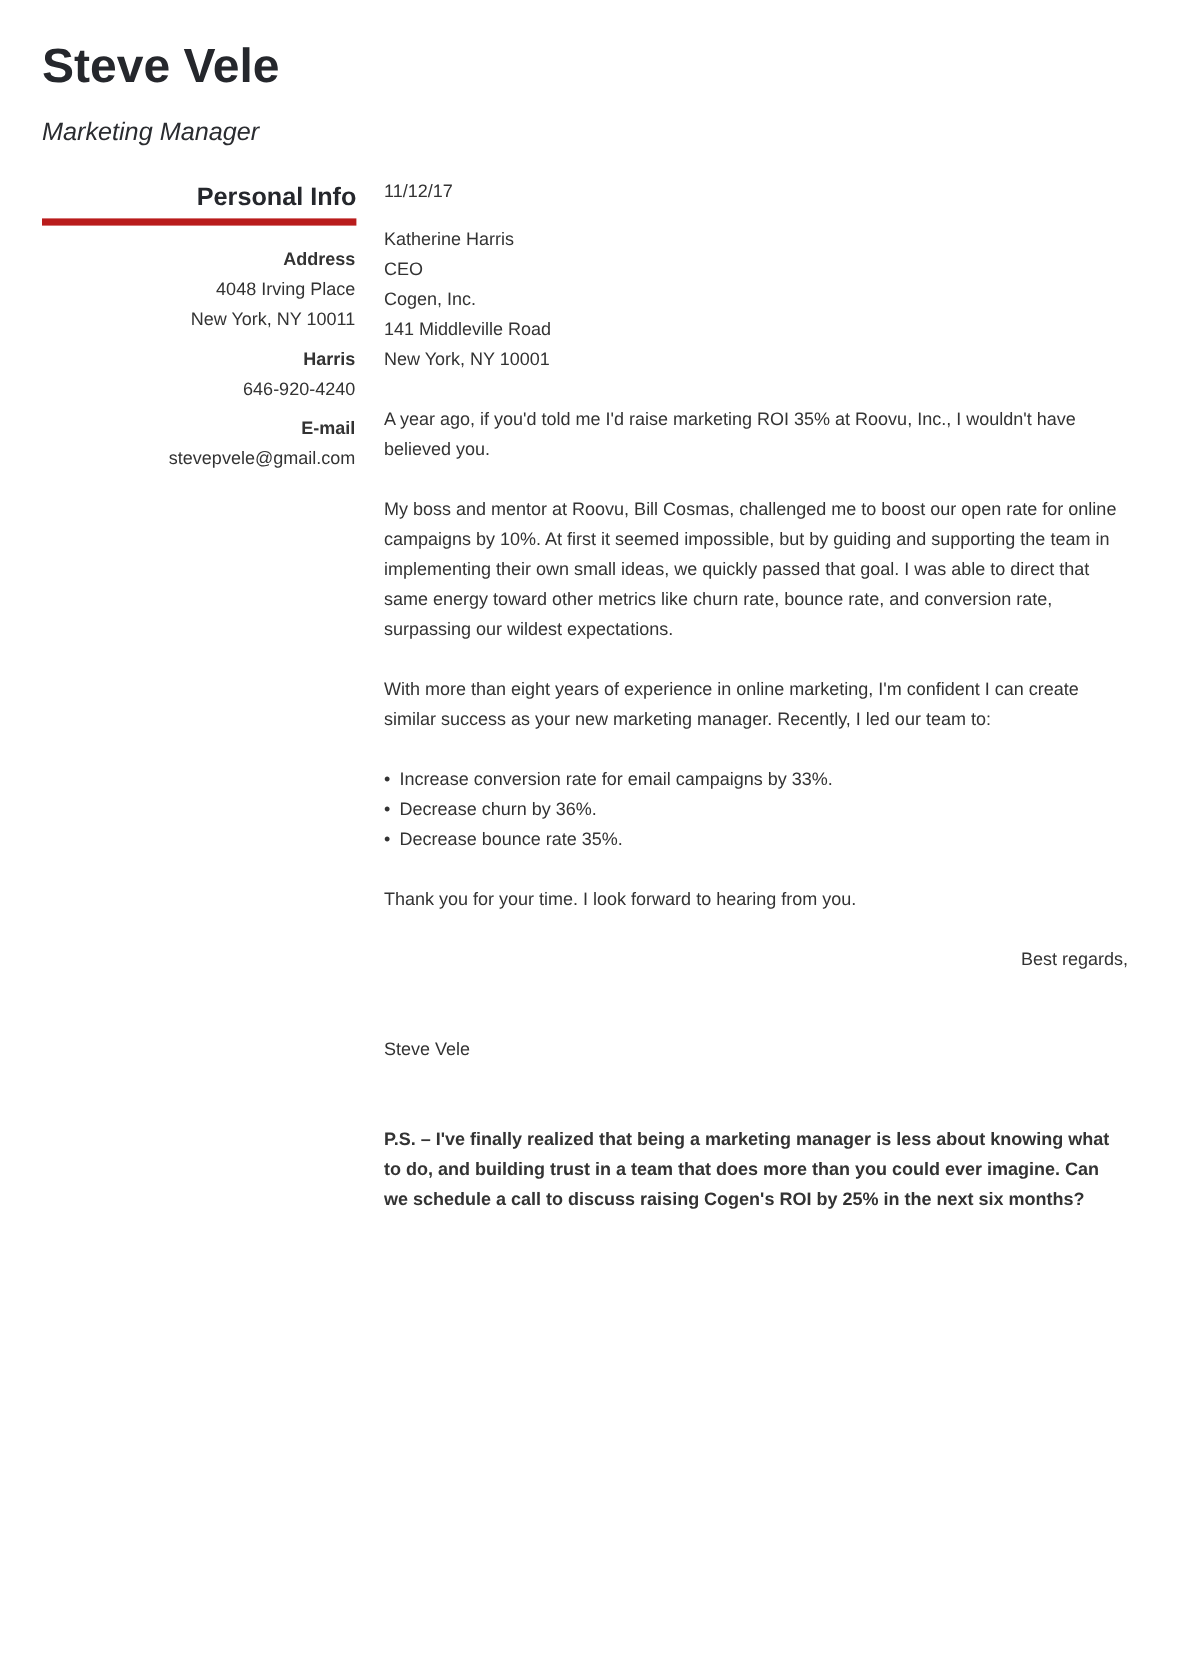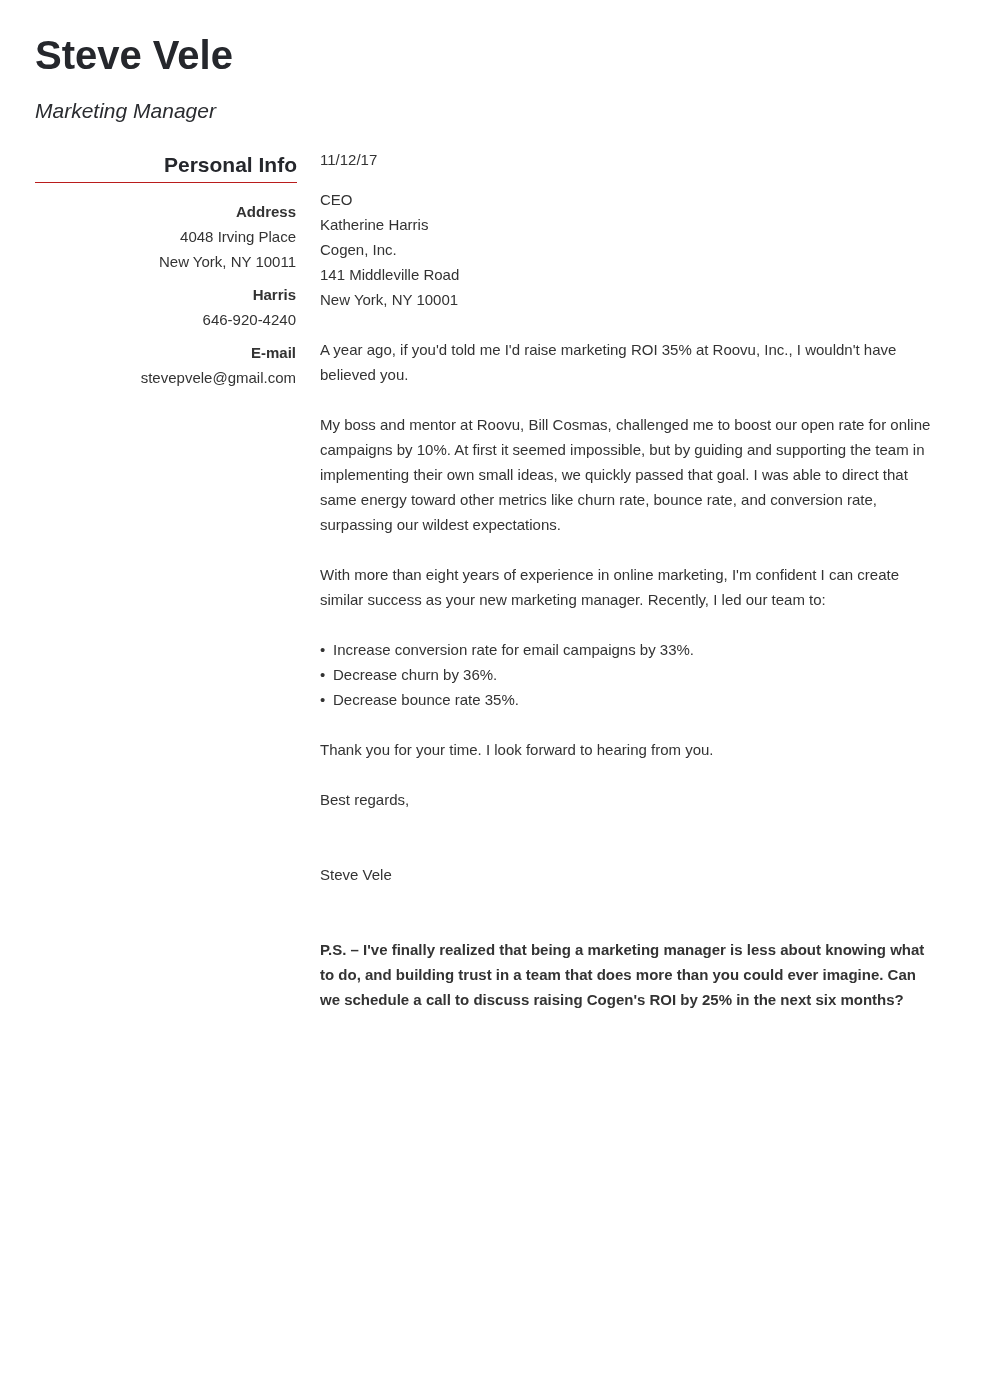--- a/index.html
+++ b/index.html
@@ -42,21 +42,21 @@
       top: 150px;
       width: 261px;
       text-align: right;
     }
     .sidebar-heading {
       font-weight: bold;
       font-size: 21px;
       color: #25272c;
       line-height: 30px;
       padding-bottom: 2px;
-      border-bottom: 1px solid #b91c1c;
+      border-bottom: 6px solid #b91c1c;
       margin-right: -1px;
     }
     .info-block {
       margin-top: 16px;
     }
     .info-block + .info-block {
       margin-top: 8px;
     }
     .info-label {
       font-weight: bold;
@@ -101,20 +101,21 @@
     .bullets li {
       line-height: 25px;
       display: flex;
     }
     .bullet-dot {
       width: 13px;
       flex: 0 0 13px;
     }
     .closing {
       margin-top: 25px;
+      text-align: right;
     }
     .signature {
       margin-top: 50px;
     }
     .ps {
       margin-top: 50px;
       font-weight: bold;
     }
   </style>
 </head>
@@ -142,22 +143,22 @@
   <div class="info-block">
     <div class="info-label">E-mail</div>
     <div class="info-value">stevepvele@gmail.com</div>
   </div>
 </div>
 
 <div class="main">
   <div class="date">11/12/17</div>
 
   <div class="recipient">
+    <div>Katherine Harris</div>
     <div>CEO</div>
-    <div>Katherine Harris</div>
     <div>Cogen, Inc.</div>
     <div>141 Middleville Road</div>
     <div>New York, NY 10001</div>
   </div>
 
 
   <div class="para">A year ago, if you'd told me I'd raise marketing ROI 35% at Roovu, Inc., I wouldn't have believed you.</div>
   <div class="para">My boss and mentor at Roovu, Bill Cosmas, challenged me to boost our open rate for online campaigns by 10%. At first it seemed impossible, but by guiding and supporting the team in implementing their own small ideas, we quickly passed that goal. I was able to direct that same energy toward other metrics like churn rate, bounce rate, and conversion rate, surpassing our wildest expectations.</div>
   <div class="para">With more than eight years of experience in online marketing, I'm confident I can create similar success as your new marketing manager. Recently, I led our team to:</div>
 

